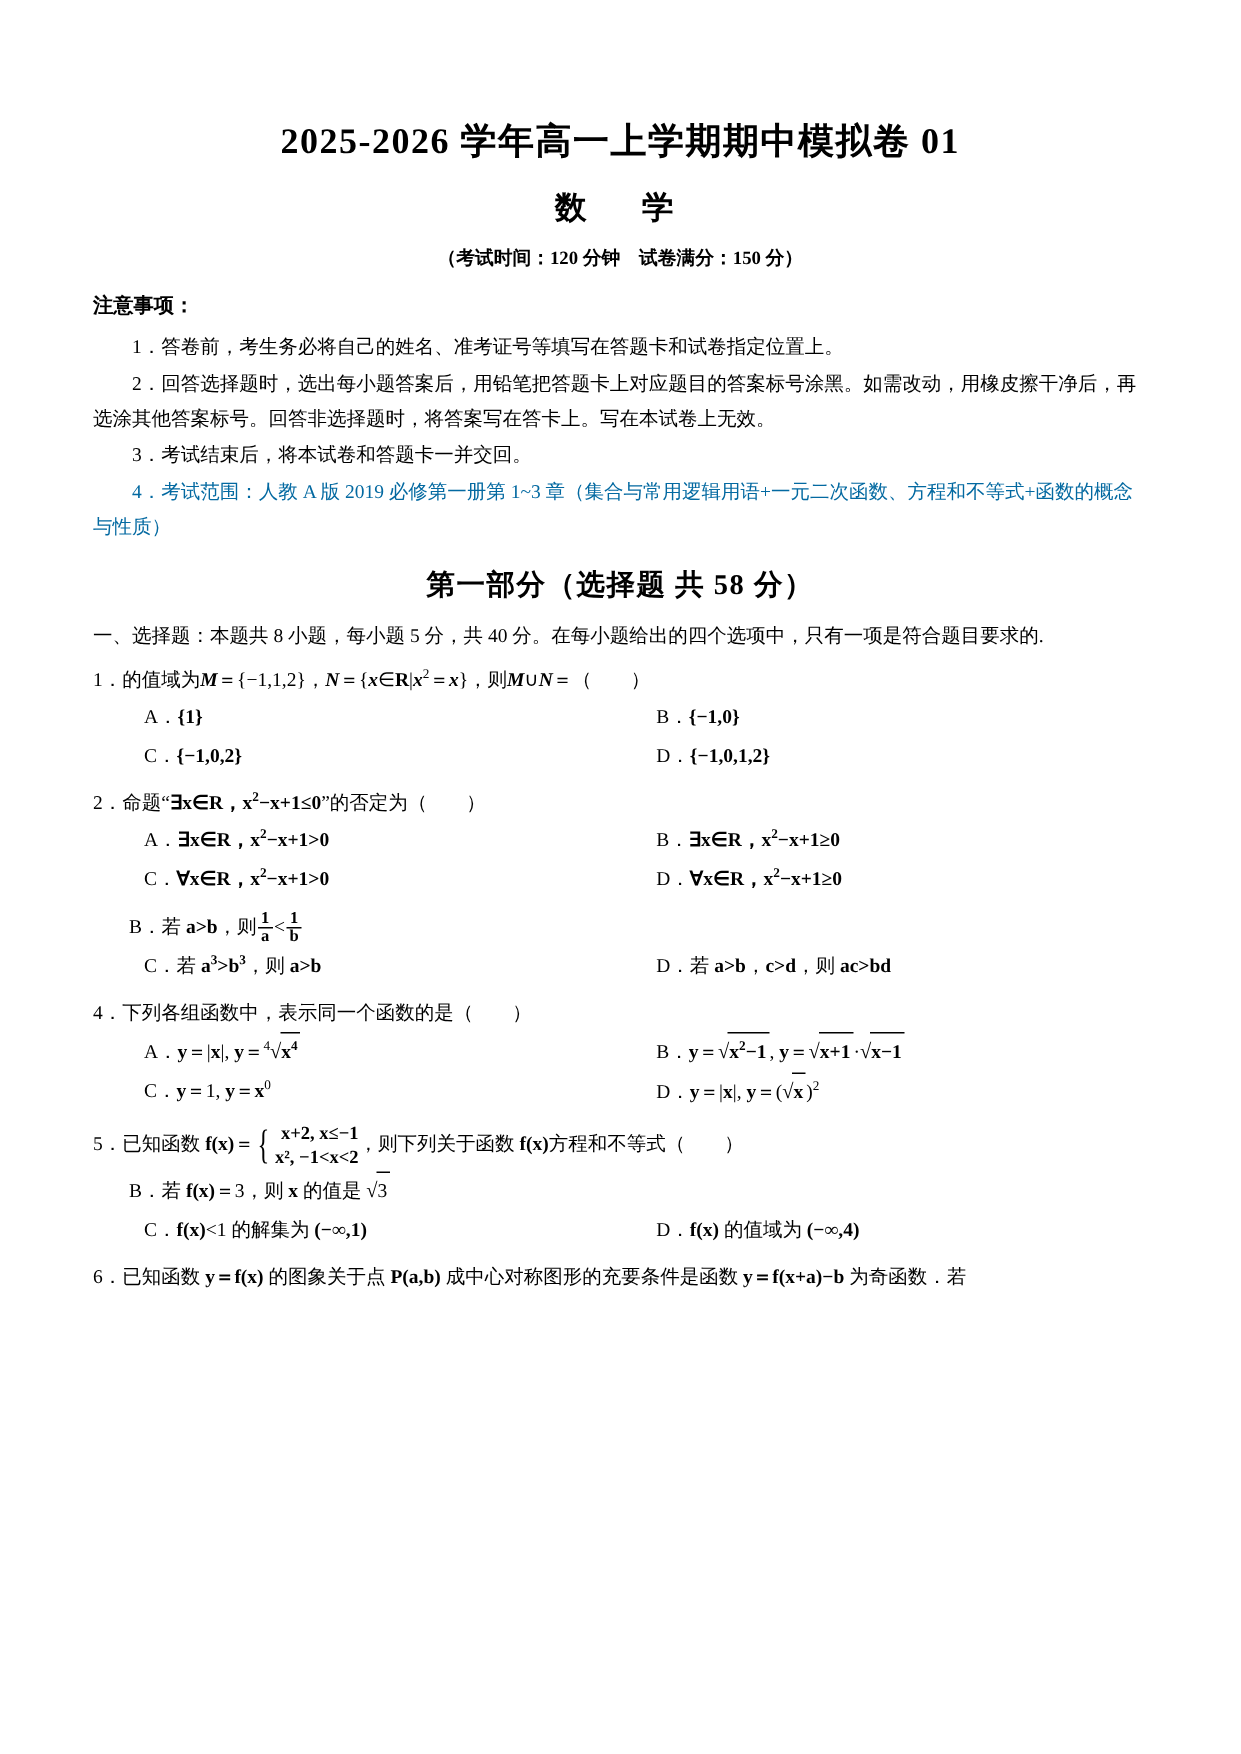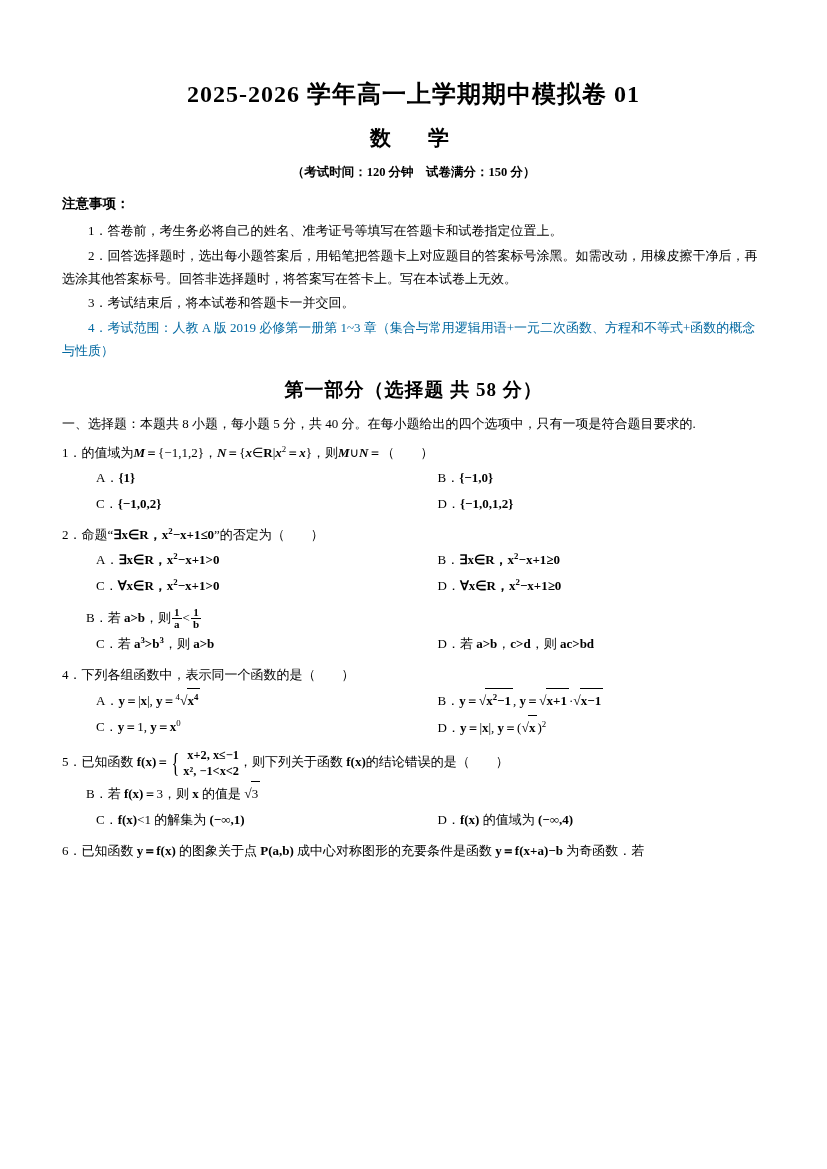--- a/index.html
+++ b/index.html
@@ -227,21 +227,21 @@
       <div class="opt"><span>C．</span><span class="bi">y</span>＝1,&nbsp;<span class="bi">y</span>＝<span class="bi">x</span><sup>0</sup></div>
       <div class="opt opt-b"><span>D．</span><span class="bi">y</span>＝|<span class="bi">x</span>|,&nbsp;<span class="bi">y</span>＝(<span class="radic">√</span><span class="sqrt bi">x</span>)<sup>2</sup></div>
     </div>
   </div>
 
   <div class="q">
     <div class="q-stem">
       <span>5．</span><span>已知函数</span><span class="bi">&nbsp;f(x)</span>＝<span class="cases">
           <span class="brace">{</span>
           <span class="rows"><span class="bi">x+2, x≤−1</span><br><span class="bi">x², −1&lt;x&lt;2</span></span>
-        </span><span>，则下列关于函数</span><span class="bi">&nbsp;f(x)</span><span>的结论错误的是（　　）</span>
+        </span><span>，则下列关于函数</span><span class="bi">&nbsp;f(x)</span><span>方程和不等式（　　）</span>
     </div>
     <div class="opts">
       <div class="opt opt-b"><span>B．</span>若<span class="bi">&nbsp;f(x)</span>＝3，则<span class="bi">&nbsp;x</span>&nbsp;的值是&nbsp;<span class="radic">√</span><span class="sqrt">3</span></div>
     </div>
     <div class="opts">
       <div class="opt"><span>C．</span><span class="bi">f(x)</span>&lt;1&nbsp;的解集为&nbsp;<span class="bi">(−∞,1)</span></div>
       <div class="opt opt-b"><span>D．</span><span class="bi">f(x)</span>&nbsp;的值域为&nbsp;<span class="bi">(−∞,4)</span></div>
     </div>
   </div>
 

